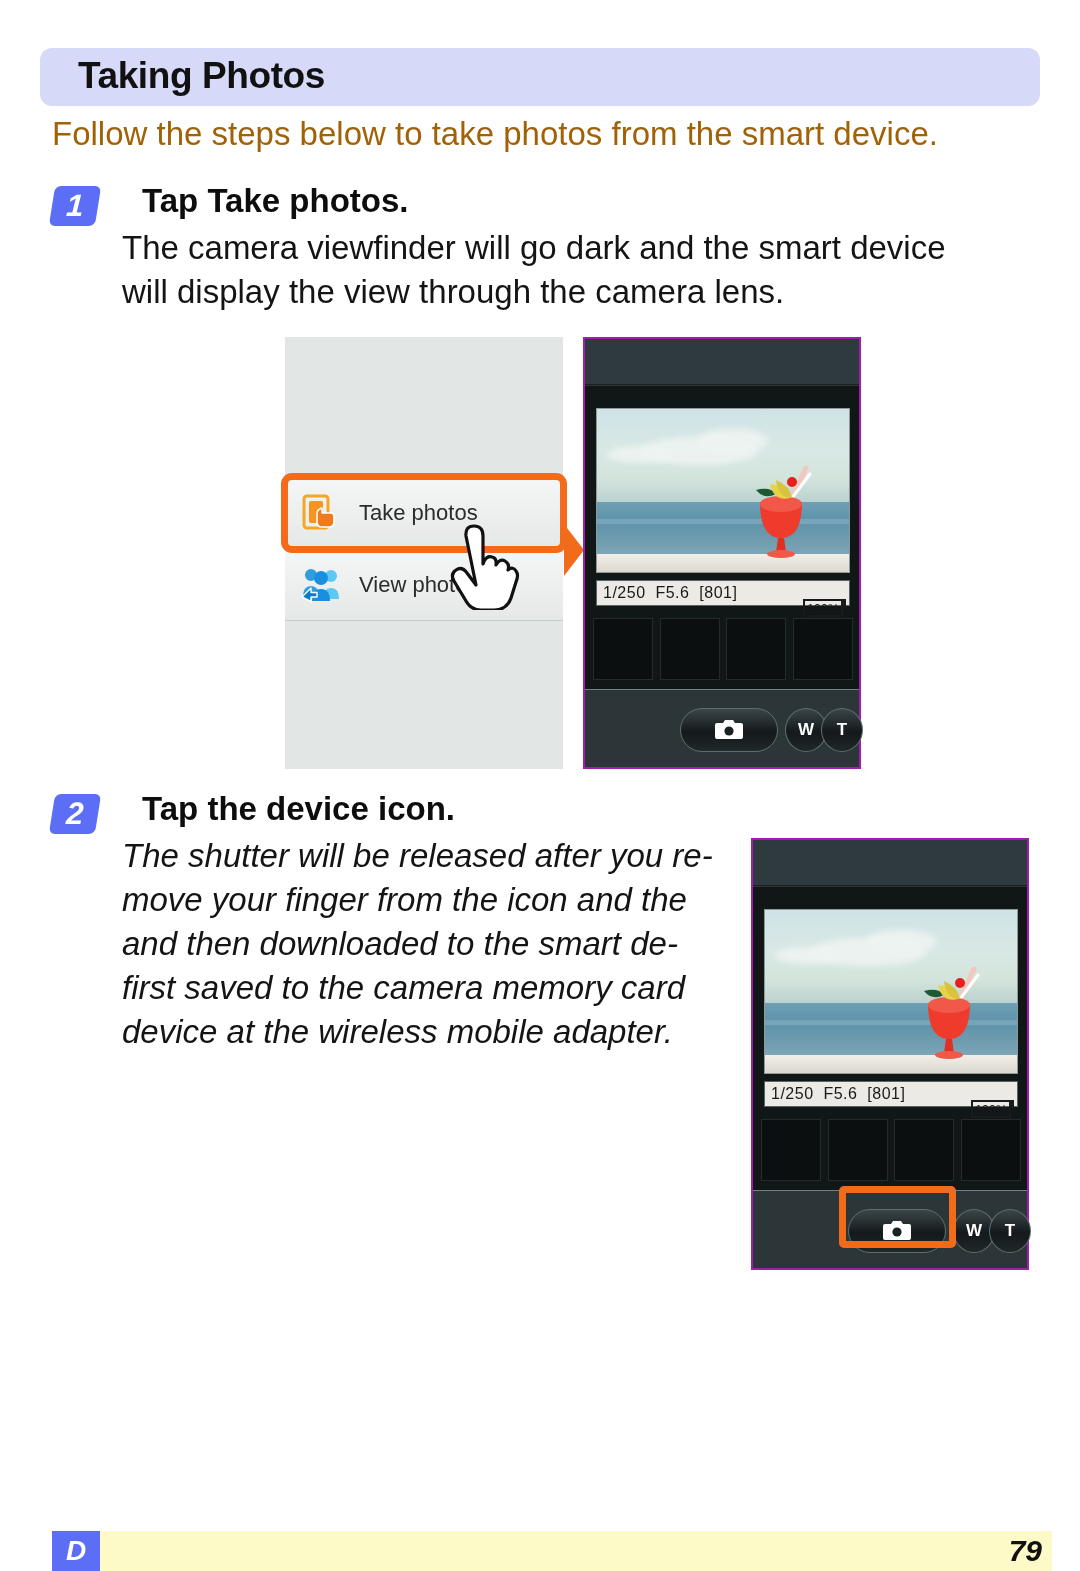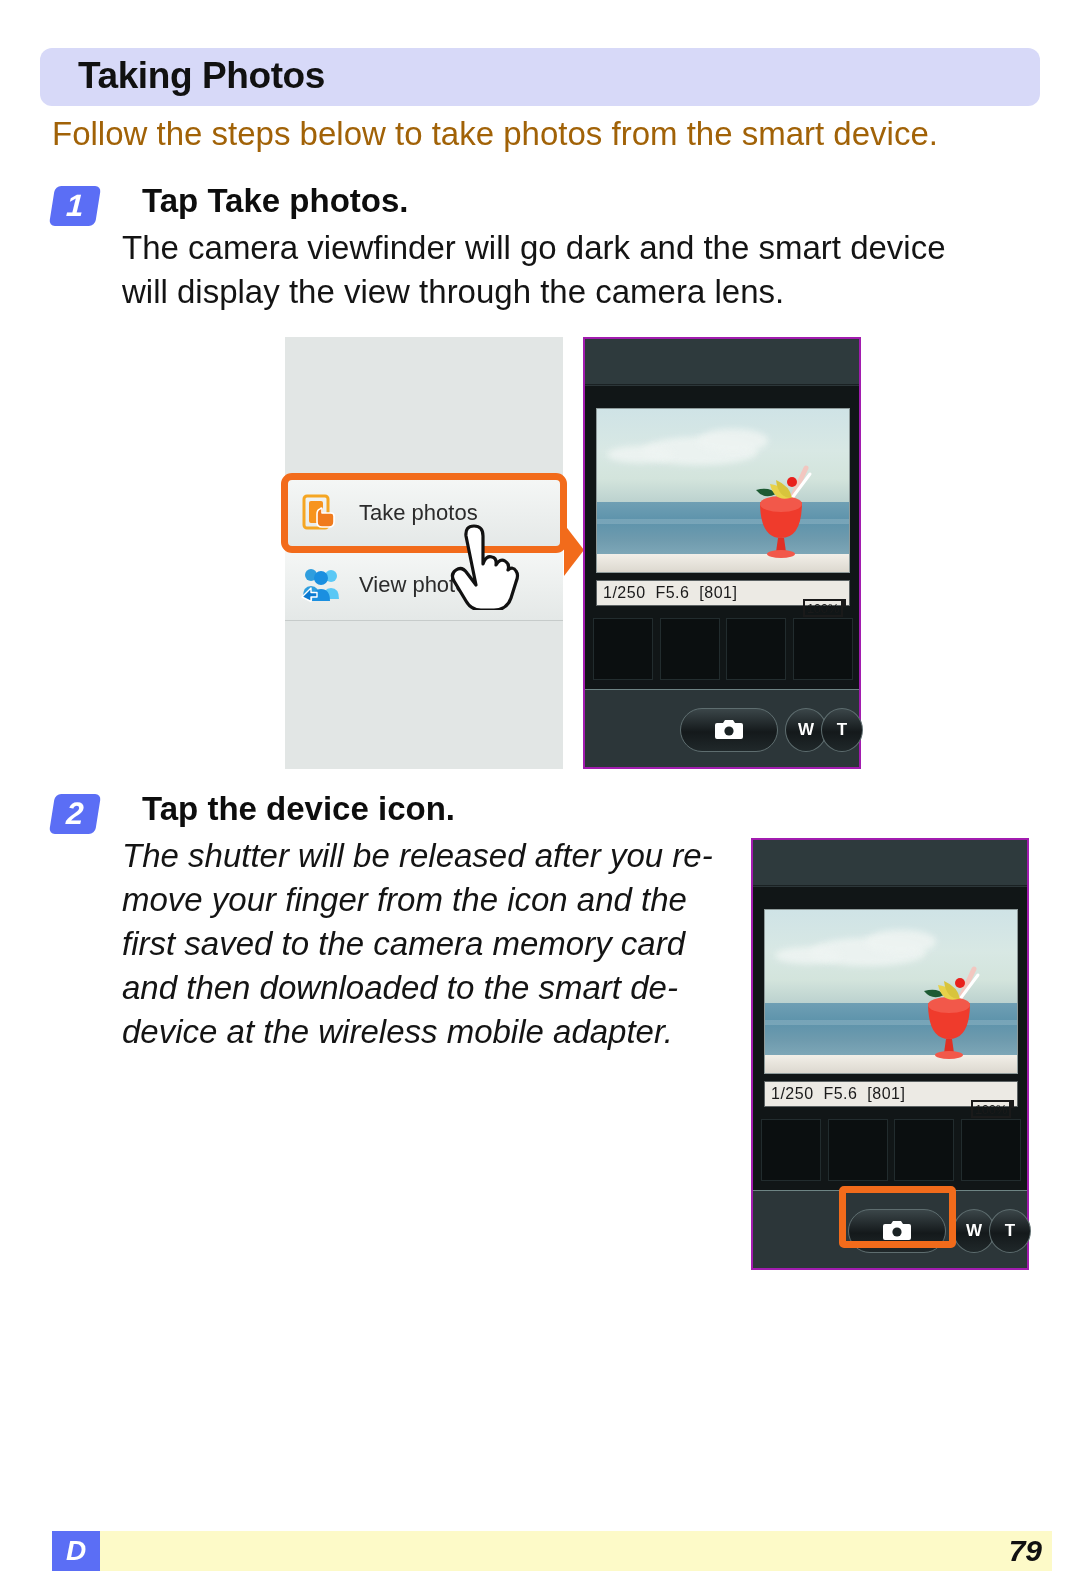--- a/index.html
+++ b/index.html
@@ -529,22 +529,22 @@
 </div>
 
 <div class="step" id="step2">
   <div class="step-badge">
     <span>2</span>
   </div>
   <div class="step-heading">Tap the device icon.</div>
   <div class="step-body justify">
     <span class="ln">The shutter will be released after you re-</span>
     <span class="ln">move your finger from the icon and the</span>
+    <span class="ln">and then downloaded to the smart de-</span>
     <span class="ln">first saved to the camera memory card</span>
-    <span class="ln">and then downloaded to the smart de-</span>
     <span class="ln">device at the wireless mobile adapter.</span>
   </div>
 </div>
 
 <div class="shot cam" id="cam-shot-2">
   <div class="cam-topbar"></div>
   <div class="cam-body">
 
     <div class="cam-live">
       <div class="sky">

